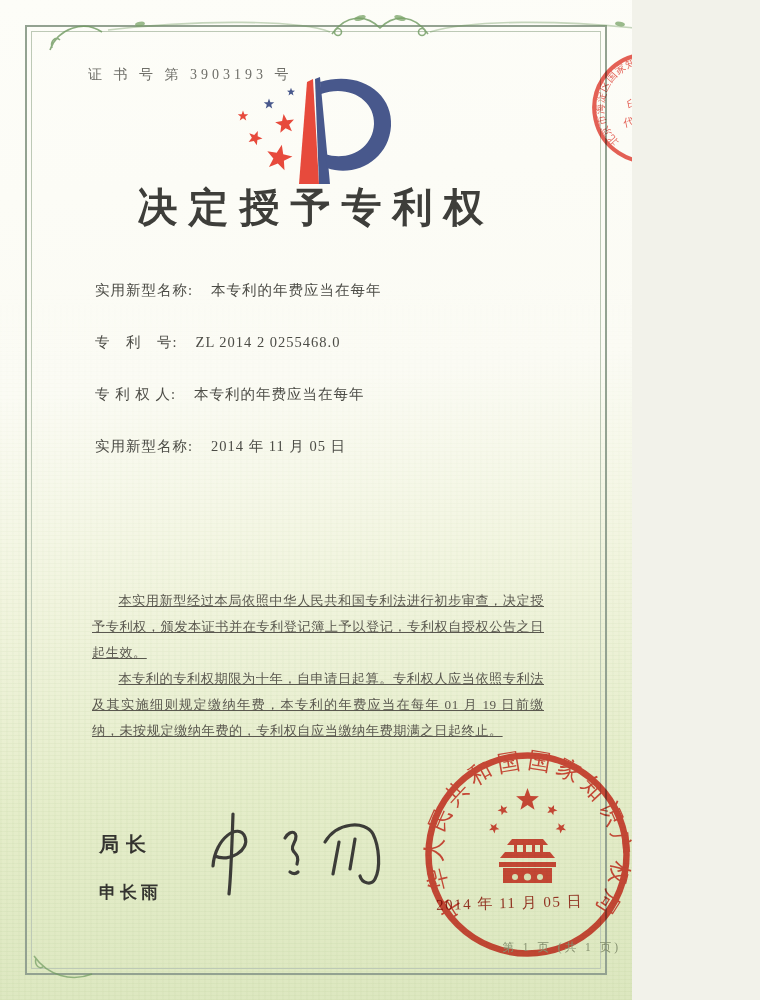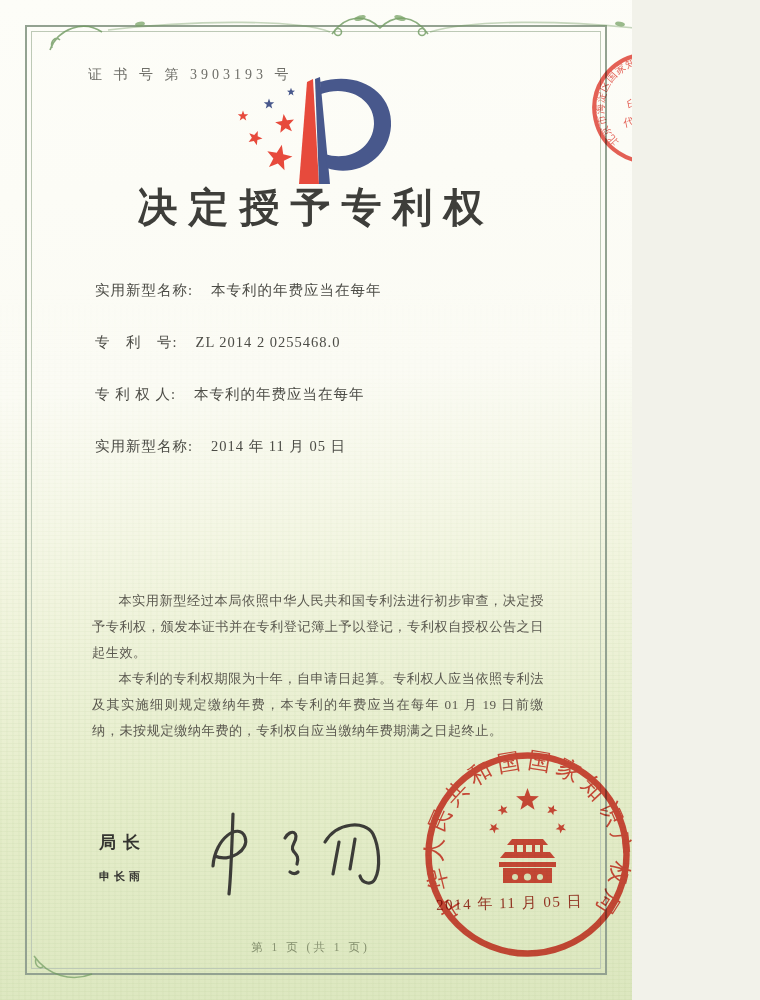--- a/index.html
+++ b/index.html
@@ -30,38 +30,38 @@
   .logo-wrap{position:absolute;left:50%;top:66px;transform:translateX(-50%);width:190px;height:122px;}
   .title{
     position:absolute;left:0;right:0;top:180px;text-align:center;
     font-size:40px;font-weight:700;letter-spacing:11px;color:#3e3e3a;
   }
   .fields{position:absolute;left:95px;top:281px;right:80px;}
   .field-row{margin-bottom:31px;font-size:14.5px;color:#4c4c46;letter-spacing:1px;height:21px;}
   .field-row .lbl{margin-right:18px;}
   .paragraphs{
     position:absolute;left:92px;right:88px;top:588px;
-    font-size:13.2px;line-height:26px;color:#5a584f;text-align:justify;
+    font-size:13.2px;line-height:26px;color:#5a584f;text-align:justify;text-decoration:underline;
   }
   .paragraphs p{margin:0;text-indent:2em;letter-spacing:0.5px;}
 
   .sig-block{position:absolute;left:99px;top:831px;color:#343430;}
-  .sig-title{font-size:17px;font-weight:600;letter-spacing:7px;}
-  .sig-name{font-size:11px;font-weight:600;letter-spacing:4px;margin-top:15px;}
+  .sig-title{font-size:20px;font-weight:600;letter-spacing:7px;}
+  .sig-name{font-size:17px;font-weight:600;letter-spacing:4px;margin-top:23px;}
   .sig-script{position:absolute;left:185px;top:806px;}
 
   .seal-main{position:absolute;left:415px;top:742px;mix-blend-mode:multiply;}
   .seal-corner{position:absolute;left:586px;top:46px;mix-blend-mode:multiply;}
   .seal-date{
     position:absolute;left:436px;top:893px;width:220px;
     font-size:15px;letter-spacing:1.5px;color:#a83a2e;
     transform:rotate(-1.5deg);mix-blend-mode:multiply;
   }
   .footer{
-    position:absolute;left:0;right:11px;top:940px;text-align:center;
+    position:absolute;left:0;right:11px;top:940px;text-align:right;
     font-size:11.5px;letter-spacing:3px;color:#85906f;
   }
   .ornament{position:absolute;pointer-events:none;}
   svg text{font-family:"Liberation Serif","DejaVu Serif",serif;}
 </style>
 </head>
 <body>
 
 <div class="page">
 

